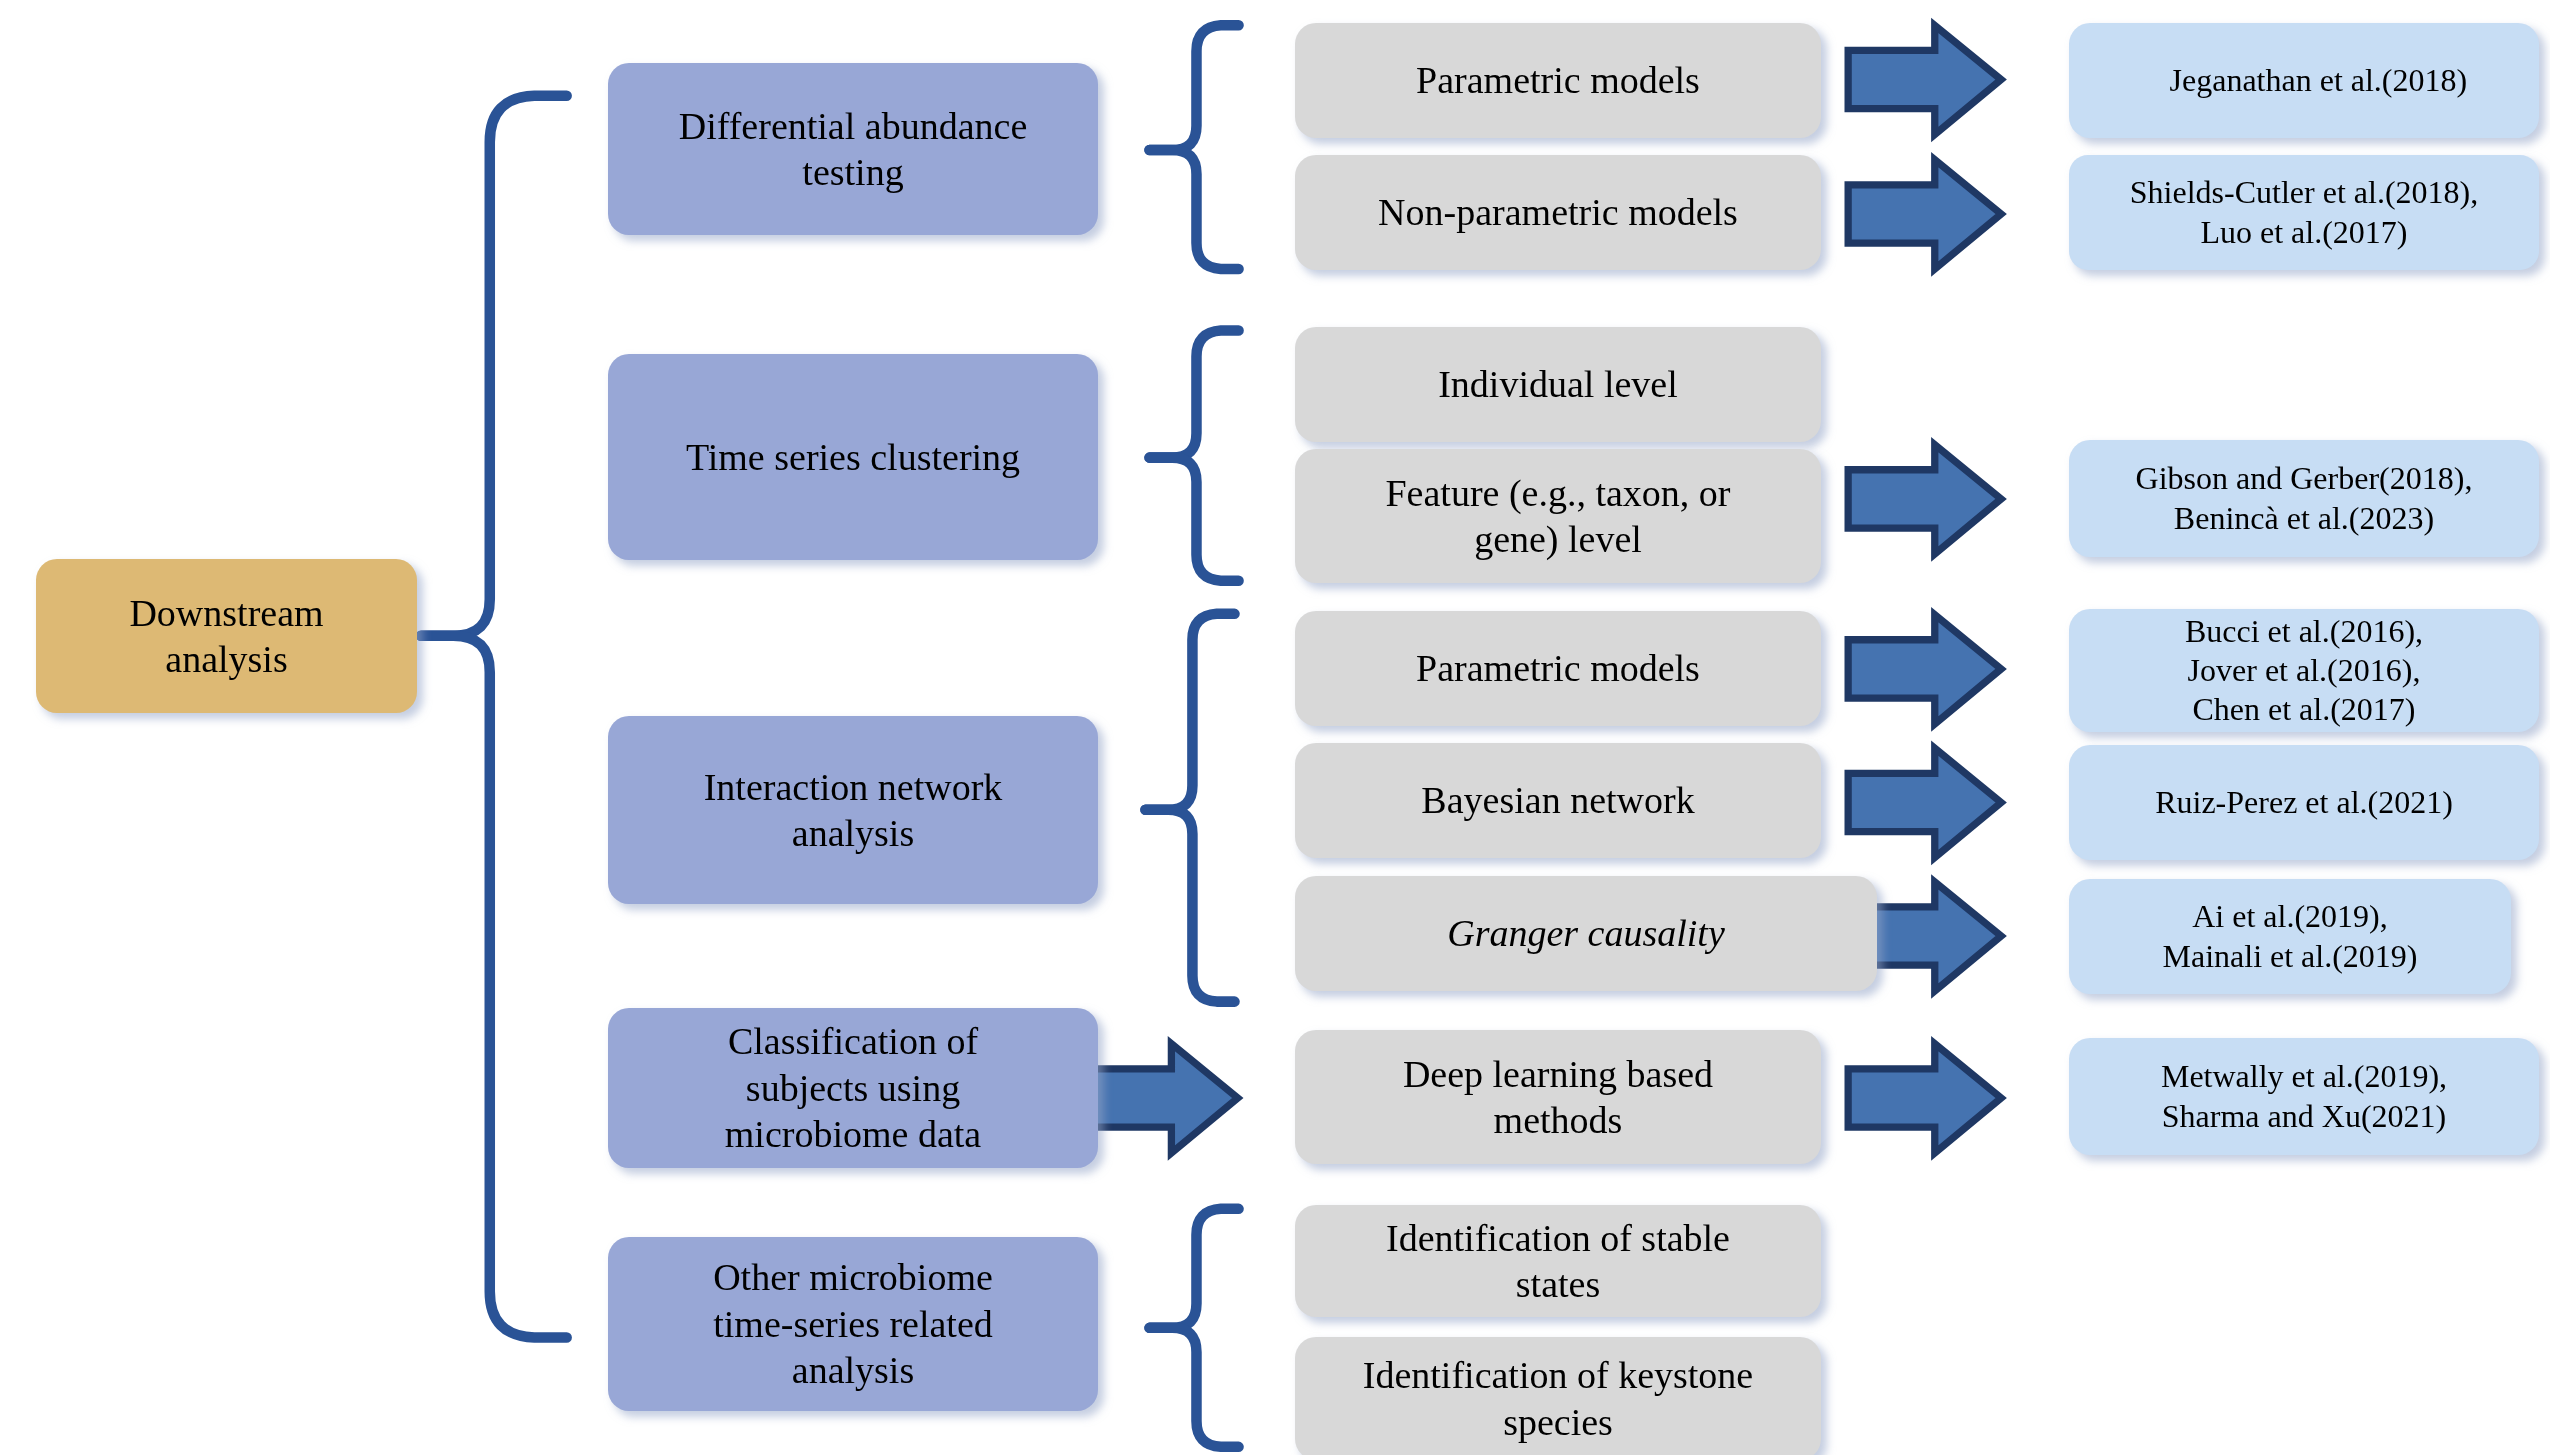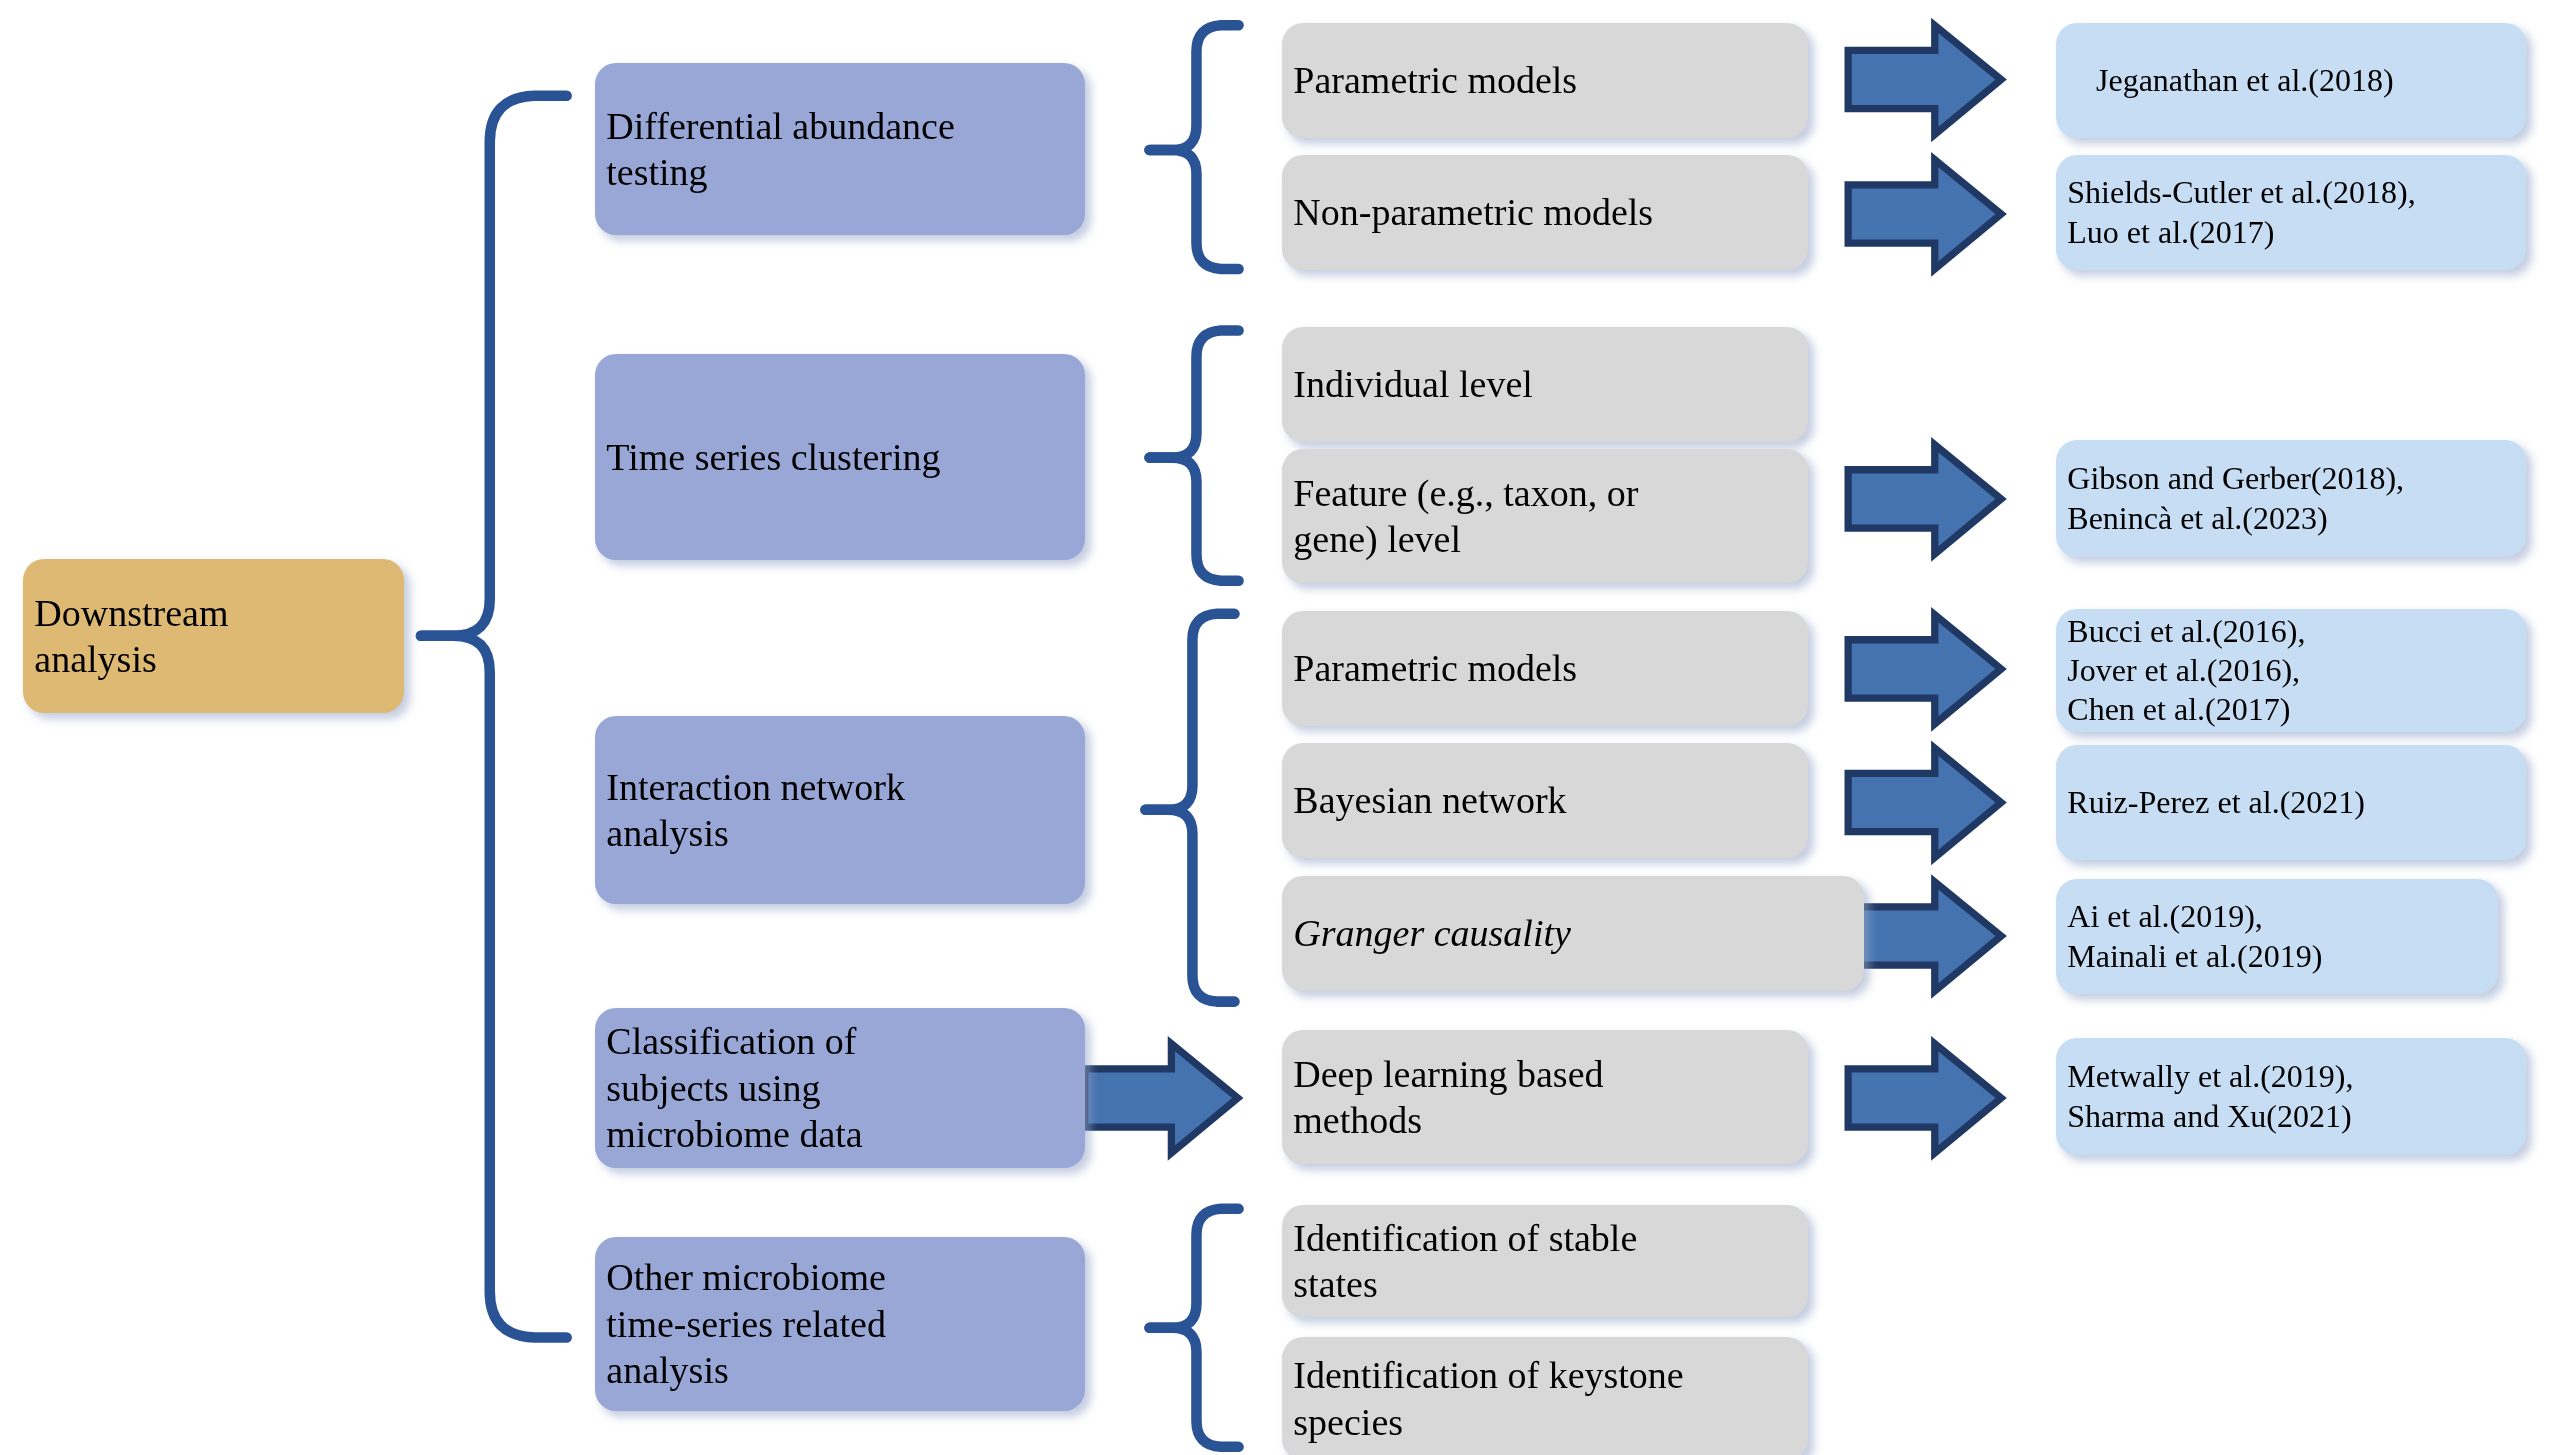--- a/index.html
+++ b/index.html
@@ -21,27 +21,28 @@
     top: 0;
     width: 2550px;
     height: 1456px;
     pointer-events: none;
   }
   .node {
     position: absolute;
     display: flex;
     align-items: center;
     justify-content: center;
-    text-align: left;
+    text-align: center;
     border-radius: 21px;
     box-sizing: border-box;
     color: #000000;
     line-height: 1.22;
     padding: 3.2px 11.3px;
     box-shadow: 5.7px 5.7px 8px rgba(150,165,200,0.55);
+    margin-left: 13px;
   }
   .node .txt {
     display: block;
     width: 100%;
     white-space: pre-line;
   }
   .node-root {
     background: #ddb974;
     font-size: 38px;
   }
@@ -178,21 +179,21 @@
 
   <div class="node node-l2" style="left:1282px; top:1337px; width:526px; height:123px;">
     <span class="txt">Identification of keystone
 species</span>
   </div>
 
   <div class="node node-ref" style="left:2056px; top:23px; width:470px; height:115px;padding-left:40px;">
     <span class="txt">Jeganathan et al.(2018)</span>
   </div>
 
-  <div class="node node-ref" style="left:2056px; top:155px; width:470px; height:115px;">
+  <div class="node node-ref" style="left:2056px; top:155px; width:470px; height:115px;border-radius:19px;">
     <span class="txt">Shields-Cutler et al.(2018),
 Luo et al.(2017)</span>
   </div>
 
   <div class="node node-ref" style="left:2056px; top:440px; width:470px; height:117px;">
     <span class="txt">Gibson and Gerber(2018),
 Benincà et al.(2023)</span>
   </div>
 
   <div class="node node-ref" style="left:2056px; top:609px; width:470px; height:123px;">

